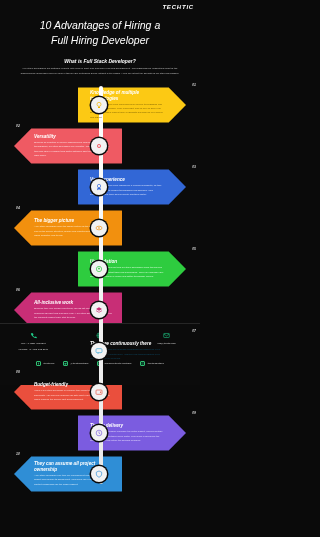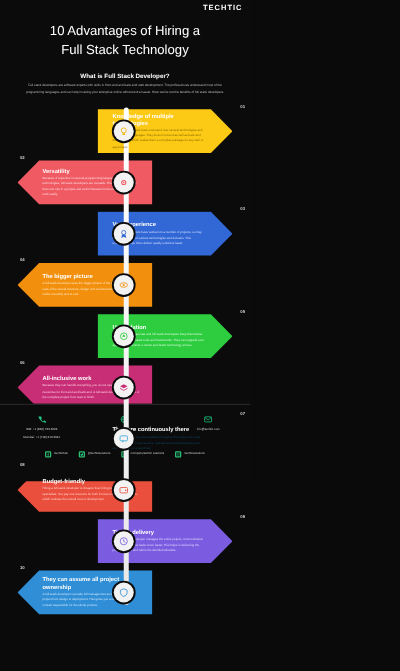--- a/index.html
+++ b/index.html
@@ -2,21 +2,21 @@
 <html><head>
 <meta charset="utf-8">
 <style>
   * { margin:0; padding:0; box-sizing:border-box; }
   html,body { background:#0a0a0a; }
   body {
     width:200px; height:537px;
     font-family:"Liberation Sans", sans-serif;
     color:#fff; overflow:hidden; position:relative;
   }
-  .page { width:200px; height:385px; position:relative; background:#0b0b0b; }
+  .page { width:200px; height:385px; position:relative; background:#0b0b0b;font-style:italic; }
 
   
   .logo {
     position:absolute; top:4px; right:6px;
     font-size:6px; font-weight:700; letter-spacing:.8px; color:#fff;
   }
   .head { padding:18px 14px 4px; text-align:center; }
   .head h1 { font-size:10.5px; font-weight:400; line-height:1.45; color:#fff; }
   .sub { margin-top:10px; font-size:5px; font-weight:600; color:#fff; text-align:center; }
   .intro {
@@ -96,21 +96,21 @@
 </head>
 <body>
 
 <div class="page">
 
   <div class="logo">TECHTIC</div>
 
   <div class="head">
     <h1>
       <span>10 Advantages of Hiring a</span><br>
-      <span>Full Stack Technology</span>
+      <span>Full Hiring Developer</span>
     </h1>
     <div class="sub">What is Full Stack Developer?</div>
     <div class="intro">Full stack developers are software experts with skills in front-end and back-end web development. The professionals understand most of the programming languages and can help in taking your enterprise online without extra hassle. Here we list out the benefits of full stack developers.</div>
   </div>
 
   <div class="spine"></div>
 
   <div class="rows" id="rows">
       <div class="row right">
         <div class="num">01</div>

